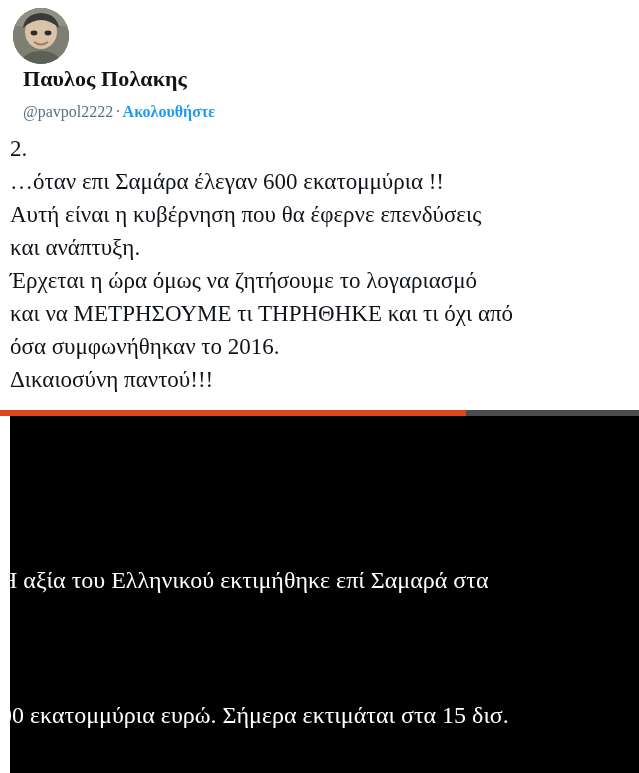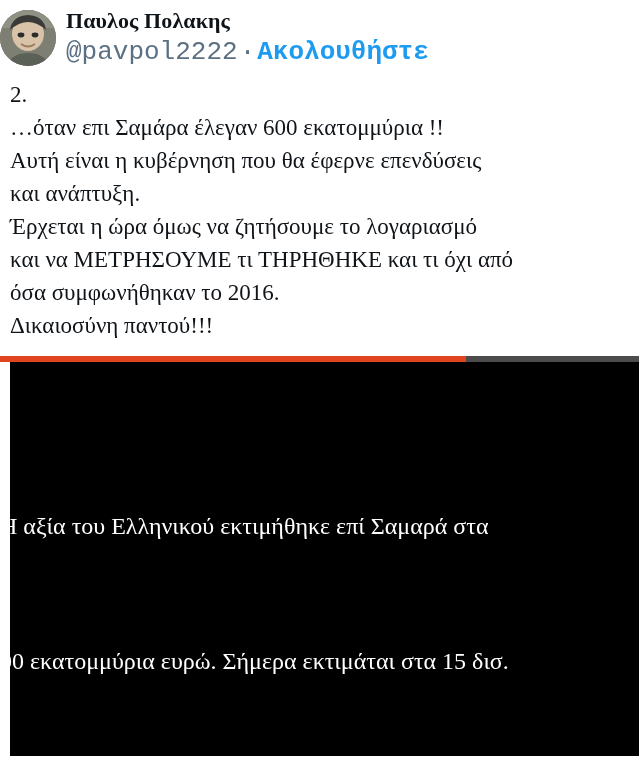--- a/index.html
+++ b/index.html
@@ -16,22 +16,23 @@
   }
   .tweet {
     width: 639px;
     height: 773px;
     position: relative;
     background: #fff;
     box-sizing: border-box;
   }
   .tweet-header {
     display: flex;
-    align-items: center;
-    padding: 6px 8px 0 0;
+    align-items: flex-start;
+    padding: 6px 8px 0 13px;
+    flex-direction: column;
   }
   .avatar {
     width: 56px;
     height: 56px;
     flex: 0 0 56px;
     border-radius: 50%;
     overflow: hidden;
     background: #6b6f63;
     position: relative;
     margin-top: 2px;
@@ -43,23 +44,23 @@
     line-height: 1.15;
   }
   .display-name {
     font-family: "Liberation Serif", serif;
     font-size: 22px;
     font-weight: bold;
     color: #0f1419;
     letter-spacing: 0.1px;
   }
   .handle-row {
-    margin-top: 5px;
-    font-family: Liberation Mono, monospace;
-    font-size: 26px;
+    margin-top: 12px;
+    font-family: Liberation Serif, serif;
+    font-size: 16px;
     color: #5b7083;
   }
   .handle {
     color: #5b7083;
   }
   .dot-sep {
     color: #5b7083;
     padding: 0 2px;
   }
   .follow-link {

